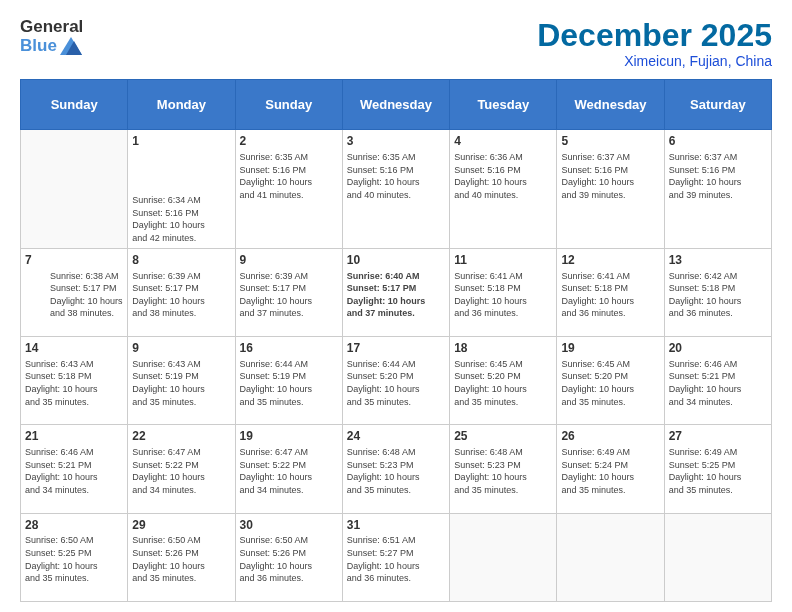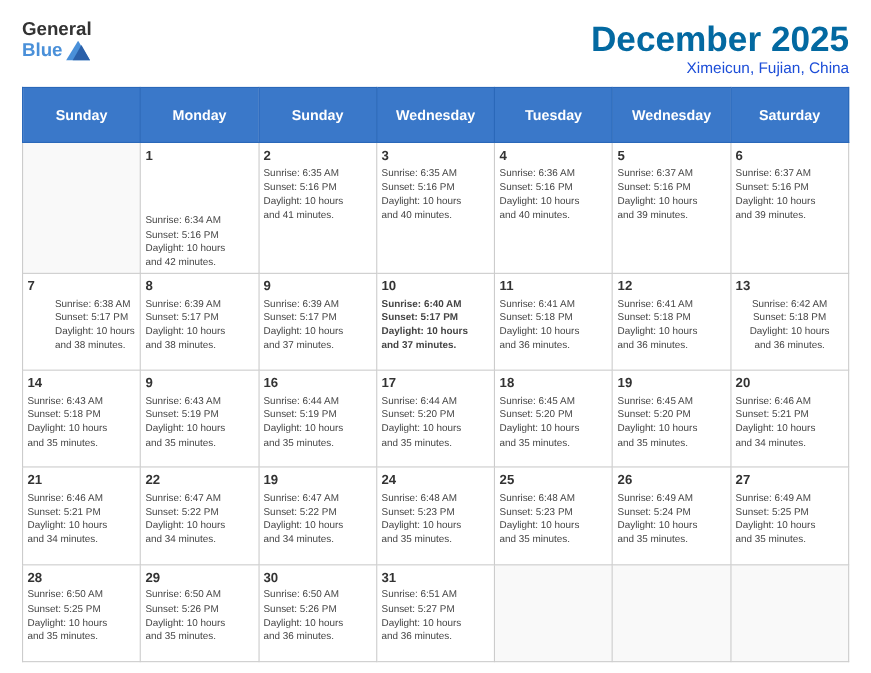--- a/index.html
+++ b/index.html
@@ -207,21 +207,21 @@
           </td>
           <td>
             <span class="day-number">12</span>
             <div class="day-info" style="white-space: pre-line;">Sunrise: 6:41 AM
 Sunset: 5:18 PM
 Daylight: 10 hours
 and 36 minutes.</div>
           </td>
           <td>
             <span class="day-number">13</span>
-            <div class="day-info" style="white-space: pre-line; text-align: center;">Sunrise: 6:42 AM
+            <div class="day-info" style="white-space: pre-line;">Sunrise: 6:42 AM
 Sunset: 5:18 PM
 Daylight: 10 hours
 and 36 minutes.</div>
           </td>
         </tr>
         <tr>
           <td>
             <span class="day-number">14</span>
             <div class="day-info" style="white-space: pre-line;">Sunrise: 6:43 AM
 Sunset: 5:18 PM

